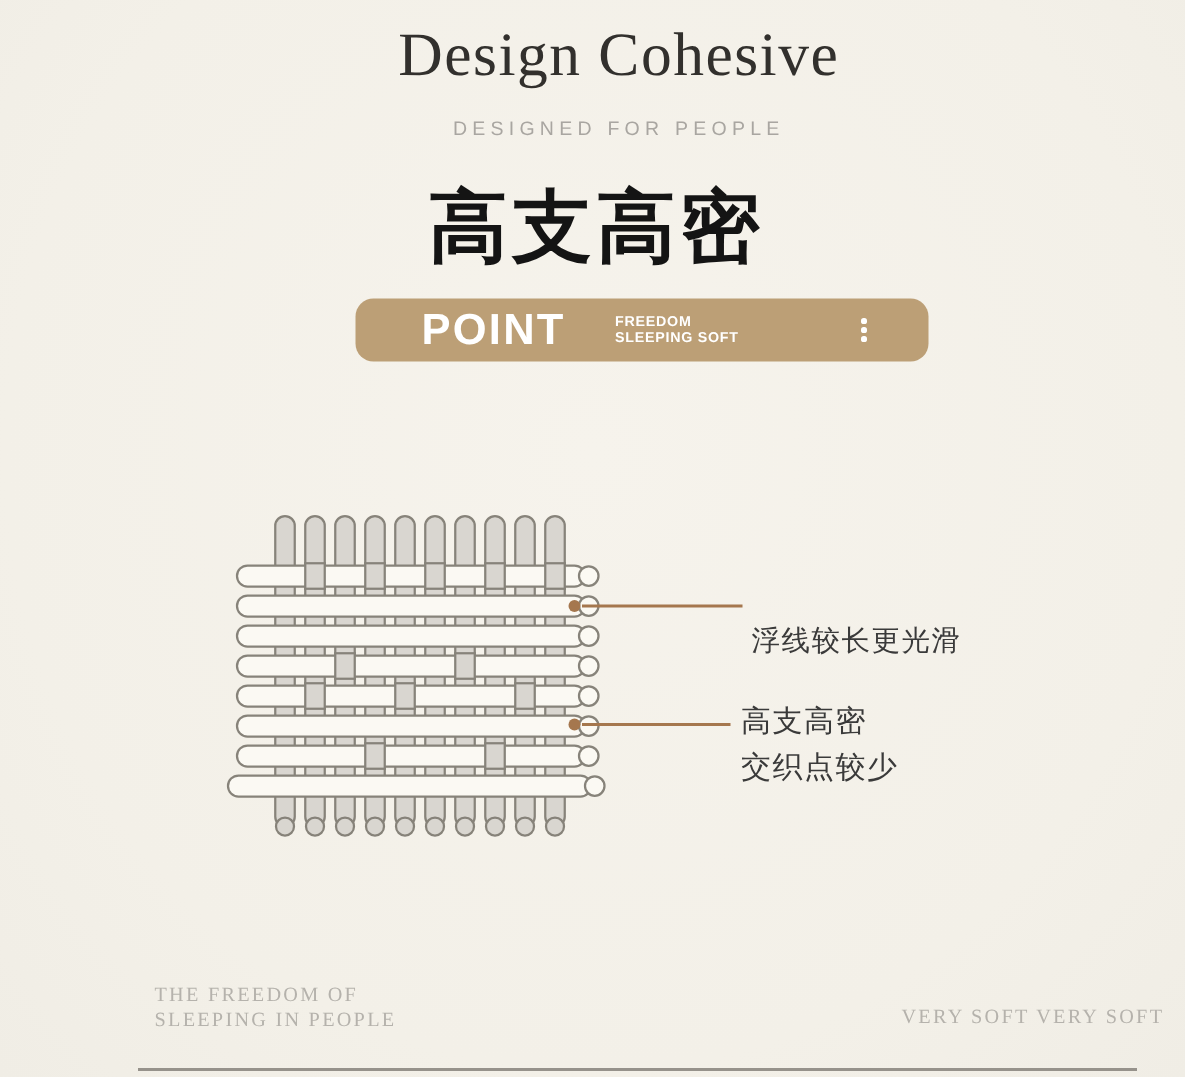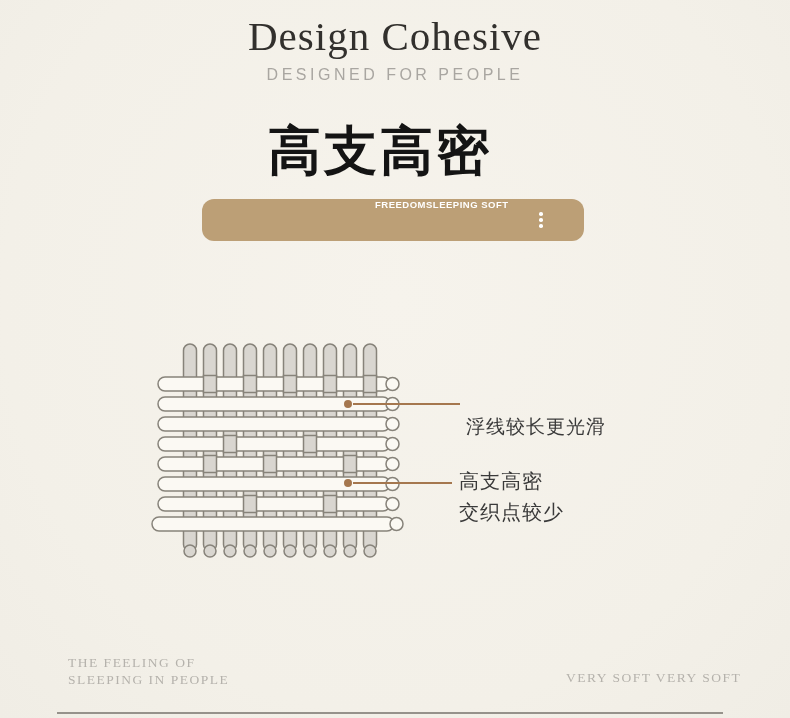--- a/index.html
+++ b/index.html
@@ -4,36 +4,36 @@
 <style>
   html, body { margin: 0; padding: 0; }
   #page {
     position: relative;
     width: 790px;
     height: 718px;
     overflow: hidden;
     background: radial-gradient(ellipse at 50% 42%, #f6f3ec 0%, #f3f0e8 70%, #f0ede5 100%);
     font-family: "Liberation Sans", sans-serif;
   }
-  .abs { position: absolute; }
+  .abs { position: absolute; margin-left: 35px; }
 
   
   .brand-title {
     left: 0; right: 0; top: 12px;
     text-align: center;
     font-family: "Liberation Serif", "DejaVu Serif", serif;
     font-size: 41px;
     font-weight: 400;
     color: #32302d;
     letter-spacing: 1px;
   }
   .brand-tagline {
-    left: 0; right: 0; top: 66px;
+    left: 0; right: 0; top: 78px;
     text-align: center;
-    font-size: 16px;
+    font-size: 13px;
     color: #a9a6a1;
     letter-spacing: 3.5px;
   }
 
   
   .section-title {
     left: 0; right: 0; top: 116px;
     text-align: center;
     font-size: 53px;
     font-weight: 900;
@@ -56,21 +56,21 @@
     left: 44px; top: 0; height: 42px;
     display: flex; align-items: center;
     color: #ffffff;
     font-size: 29px;
     font-weight: 800;
     letter-spacing: 1.5px;
   }
   .point-sub {
     position: absolute;
     left: 173px; top: 0; height: 42px;
-    display: flex; flex-direction: row; justify-content: center;
+    display: flex; flex-direction: column; justify-content: center;
     color: #ffffff;
     font-size: 9.5px;
     font-weight: 700;
     letter-spacing: 0.5px;
     line-height: 11.5px;
   }
   .ellipsis-icon {
     position: absolute;
     left: 335px; top: 0; height: 42px; width: 8px;
     display: flex; flex-direction: column; justify-content: center; align-items: center;
@@ -123,20 +123,21 @@
 <body>
 
 <div id="page">
 
   <div class="abs brand-title">Design Cohesive</div>
   <div class="abs brand-tagline">DESIGNED FOR PEOPLE</div>
 
   <div class="abs section-title">高支高密</div>
 
   <div class="abs point-banner">
+    <span class="point-label">POINT</span>
     <span class="point-sub">
       <span>FREEDOM</span>
       <span>SLEEPING SOFT</span>
     </span>
     <span class="ellipsis-icon">
       <i></i>
         <i></i>
         <i></i>
     </span>
   </div>
@@ -197,19 +198,19 @@
   <div class="abs anno-text" style="left:466px; top:414px">浮线较长更光滑</div>
 
   <div class="abs anno-dot" style="left:344px; top:479px; background:#a5774e"></div>
   <div class="abs anno-line" style="left:353px; top:482px; width:99px; background:#a5774e"></div>
   <div class="abs anno-text two-line" style="left:459px; top:466px">
     <div>高支高密</div>
     <div>交织点较少</div>
   </div>
 
   <div class="abs footer-left">
-    <div>THE FEELING OF</div>
+    <div>THE FREEDOM OF</div>
     <div>SLEEPING IN PEOPLE</div>
   </div>
   <div class="abs footer-right">VERY SOFT VERY SOFT</div>
   <div class="abs footer-rule"></div>
 
 </div>
 
 </body></html>

